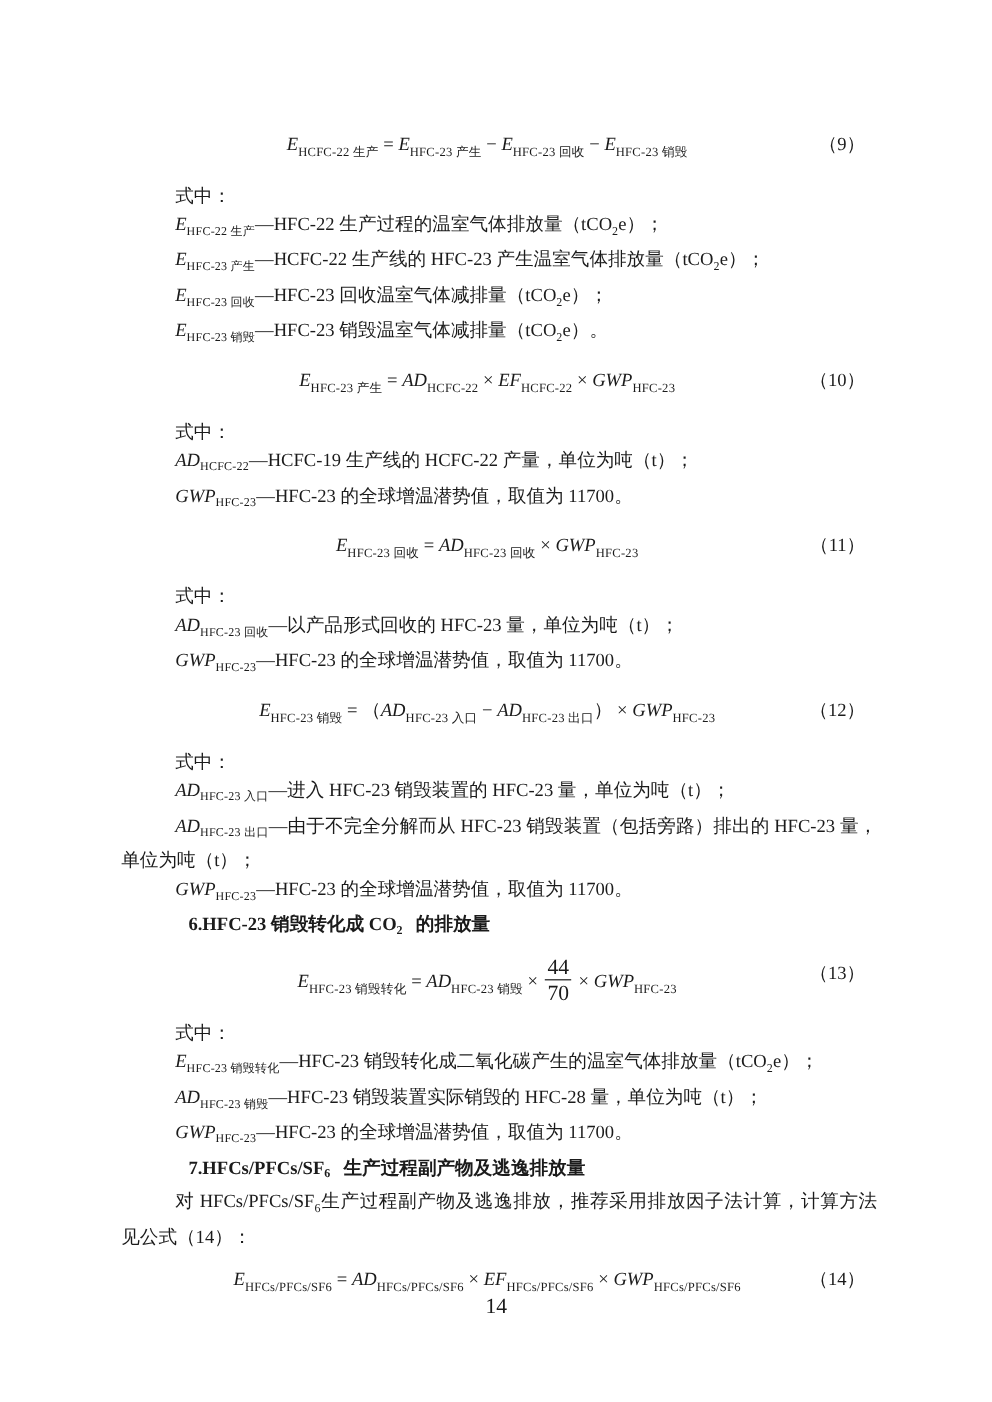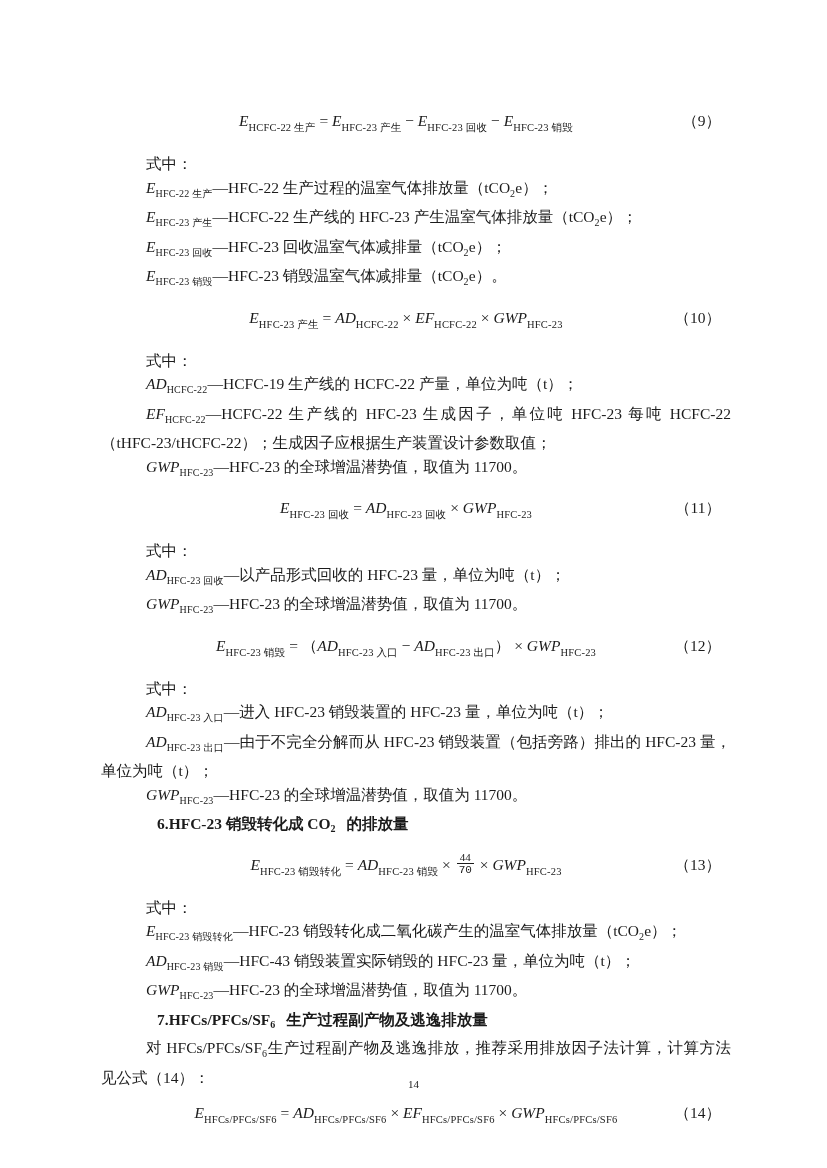--- a/index.html
+++ b/index.html
@@ -38,64 +38,63 @@
   .r-v{font-style:italic;}
   .r-o{font-style:normal;}
   .r-s{font-size:10px;font-style:normal;vertical-align:-4px;letter-spacing:0.2px;}
   .b-formula .r-s{font-size:10.5px;vertical-align:-5px;}
   .r-b{font-weight:bold;margin-left:11px;}
   .r-bs{font-weight:bold;font-size:10px;vertical-align:-3px;}
   .frac{
     display:inline-block;
     vertical-align:middle;
     text-align:center;
-    font-size:11px;
+    font-size:18px;
     line-height:1.15;
     margin:0 2px;
     position:relative;top:-2px;
   }
   .frac .num{display:block;border-bottom:1px solid #1b1b1b;padding:0 2px;}
-  .frac .den{display:block;padding:0 2px;font-family:Liberation Mono, monospace;}
+  .frac .den{display:block;padding:0 2px;}
   .pageno{
     position:absolute;
     left:0;right:0;
     top:1078px;
     text-align:center;
-    font-size:11px;
+    font-size:18px;
   }
 </style>
 </head>
 <body>
 
 <div class="page">
   <div class="doc">
       <div class="block b-formula"><span class="r-v">E</span><span class="r-s">HCFC-22 生产</span><span class="r-o"> = </span><span class="r-v">E</span><span class="r-s">HFC-23 产生</span><span class="r-o"> − </span><span class="r-v">E</span><span class="r-s">HFC-23 回收</span><span class="r-o"> − </span><span class="r-v">E</span><span class="r-s">HFC-23 销毁</span><span class="f-num">（9）</span></div>
       <div class="block b-label"><span class="r-p">式中：</span></div>
       <div class="block b-p"><span class="r-v">E</span><span class="r-s">HFC-22 生产</span><span class="r-p">—HFC-22 生产过程的温室气体排放量（tCO</span><span class="r-s">2</span><span class="r-p">e）；</span></div>
       <div class="block b-p"><span class="r-v">E</span><span class="r-s">HFC-23 产生</span><span class="r-p">—HCFC-22 生产线的 HFC-23 产生温室气体排放量（tCO</span><span class="r-s">2</span><span class="r-p">e）；</span></div>
       <div class="block b-p"><span class="r-v">E</span><span class="r-s">HFC-23 回收</span><span class="r-p">—HFC-23 回收温室气体减排量（tCO</span><span class="r-s">2</span><span class="r-p">e）；</span></div>
       <div class="block b-p"><span class="r-v">E</span><span class="r-s">HFC-23 销毁</span><span class="r-p">—HFC-23 销毁温室气体减排量（tCO</span><span class="r-s">2</span><span class="r-p">e）。</span></div>
       <div class="block b-formula"><span class="r-v">E</span><span class="r-s">HFC-23 产生</span><span class="r-o"> = </span><span class="r-v">AD</span><span class="r-s">HCFC-22</span><span class="r-o"> × </span><span class="r-v">EF</span><span class="r-s">HCFC-22</span><span class="r-o"> × </span><span class="r-v">GWP</span><span class="r-s">HFC-23</span><span class="f-num">（10）</span></div>
       <div class="block b-label"><span class="r-p">式中：</span></div>
       <div class="block b-p"><span class="r-v">AD</span><span class="r-s">HCFC-22</span><span class="r-p">—HCFC-19 生产线的 HCFC-22 产量，单位为吨（t）；</span></div>
-      <div class="block b-p"><span class="r-v">EF</span><span class="r-s">HCFC-22</span><span class="r-p">—HCFC-22 生产线的 HFC-23 生成因子，单位吨 HFC-23 每吨 HCFC-22（tHFC-23/tHCFC-22）；生成因子应根据生产装置设计参数取值；</span></div>
       <div class="block b-p"><span class="r-v">GWP</span><span class="r-s">HFC-23</span><span class="r-p">—HFC-23 的全球增温潜势值，取值为 11700。</span></div>
       <div class="block b-formula"><span class="r-v">E</span><span class="r-s">HFC-23 回收</span><span class="r-o"> = </span><span class="r-v">AD</span><span class="r-s">HFC-23 回收</span><span class="r-o"> × </span><span class="r-v">GWP</span><span class="r-s">HFC-23</span><span class="f-num">（11）</span></div>
       <div class="block b-label"><span class="r-p">式中：</span></div>
       <div class="block b-p"><span class="r-v">AD</span><span class="r-s">HFC-23 回收</span><span class="r-p">—以产品形式回收的 HFC-23 量，单位为吨（t）；</span></div>
       <div class="block b-p"><span class="r-v">GWP</span><span class="r-s">HFC-23</span><span class="r-p">—HFC-23 的全球增温潜势值，取值为 11700。</span></div>
       <div class="block b-formula"><span class="r-v">E</span><span class="r-s">HFC-23 销毁</span><span class="r-o"> = （</span><span class="r-v">AD</span><span class="r-s">HFC-23 入口</span><span class="r-o"> − </span><span class="r-v">AD</span><span class="r-s">HFC-23 出口</span><span class="r-o">） × </span><span class="r-v">GWP</span><span class="r-s">HFC-23</span><span class="f-num">（12）</span></div>
       <div class="block b-label"><span class="r-p">式中：</span></div>
       <div class="block b-p"><span class="r-v">AD</span><span class="r-s">HFC-23 入口</span><span class="r-p">—进入 HFC-23 销毁装置的 HFC-23 量，单位为吨（t）；</span></div>
       <div class="block b-p"><span class="r-v">AD</span><span class="r-s">HFC-23 出口</span><span class="r-p">—由于不完全分解而从 HFC-23 销毁装置（包括旁路）排出的 HFC-23 量，单位为吨（t）；</span></div>
       <div class="block b-p"><span class="r-v">GWP</span><span class="r-s">HFC-23</span><span class="r-p">—HFC-23 的全球增温潜势值，取值为 11700。</span></div>
       <div class="block b-h"><span class="r-b">6.HFC-23 销毁转化成 CO</span><span class="r-bs">2</span><span class="r-b">的排放量</span></div>
       <div class="block b-formula"><span class="r-v">E</span><span class="r-s">HFC-23 销毁转化</span><span class="r-o"> = </span><span class="r-v">AD</span><span class="r-s">HFC-23 销毁</span><span class="r-o"> × </span><span class="frac"><span class="num">44</span><span class="den">70</span></span><span class="r-o"> × </span><span class="r-v">GWP</span><span class="r-s">HFC-23</span><span class="f-num">（13）</span></div>
       <div class="block b-label"><span class="r-p">式中：</span></div>
       <div class="block b-p"><span class="r-v">E</span><span class="r-s">HFC-23 销毁转化</span><span class="r-p">—HFC-23 销毁转化成二氧化碳产生的温室气体排放量（tCO</span><span class="r-s">2</span><span class="r-p">e）；</span></div>
-      <div class="block b-p"><span class="r-v">AD</span><span class="r-s">HFC-23 销毁</span><span class="r-p">—HFC-43 销毁装置实际销毁的 HFC-23 量，单位为吨（t）；</span></div>
+      <div class="block b-p"><span class="r-v">AD</span><span class="r-s">HFC-23 销毁</span><span class="r-p">—HFC-23 销毁装置实际销毁的 HFC-28 量，单位为吨（t）；</span></div>
       <div class="block b-p"><span class="r-v">GWP</span><span class="r-s">HFC-23</span><span class="r-p">—HFC-23 的全球增温潜势值，取值为 11700。</span></div>
       <div class="block b-h"><span class="r-b">7.HFCs/PFCs/SF</span><span class="r-bs">6</span><span class="r-b">生产过程副产物及逃逸排放量</span></div>
       <div class="block b-p"><span class="r-p">对 HFCs/PFCs/SF</span><span class="r-s">6</span><span class="r-p">生产过程副产物及逃逸排放，推荐采用排放因子法计算，计算方法见公式（14）：</span></div>
       <div class="block b-formula"><span class="r-v">E</span><span class="r-s">HFCs/PFCs/SF6</span><span class="r-o"> = </span><span class="r-v">AD</span><span class="r-s">HFCs/PFCs/SF6</span><span class="r-o"> × </span><span class="r-v">EF</span><span class="r-s">HFCs/PFCs/SF6</span><span class="r-o"> × </span><span class="r-v">GWP</span><span class="r-s">HFCs/PFCs/SF6</span><span class="f-num">（14）</span></div>
     </div>
   <div class="pageno">14</div>
 </div>
 
 </body></html>

